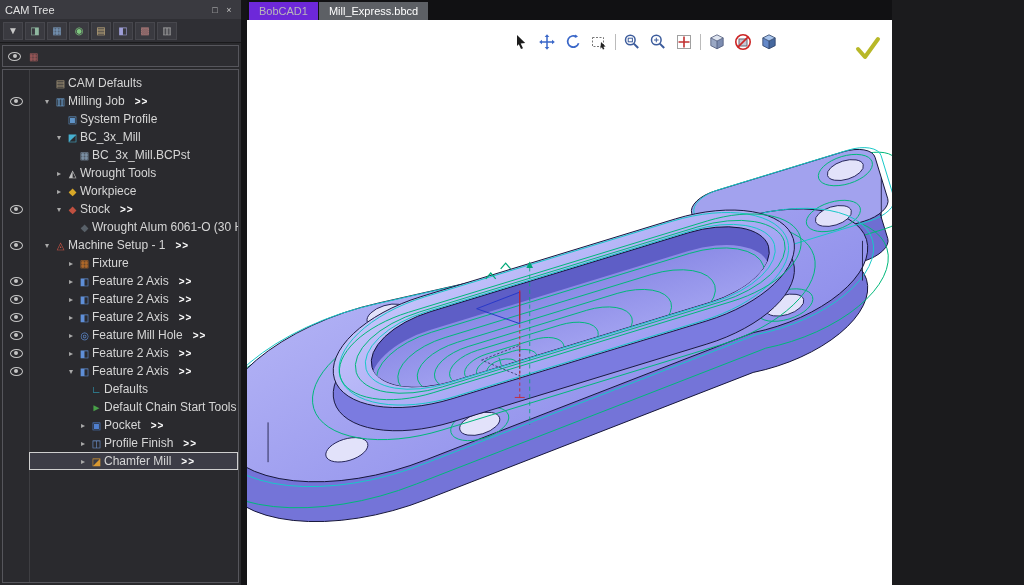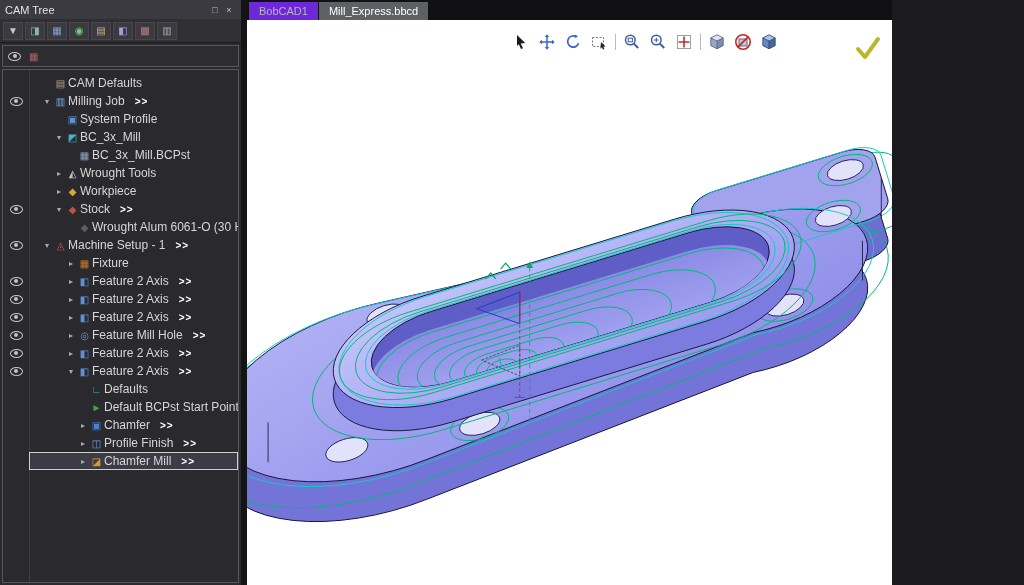--- a/index.html
+++ b/index.html
@@ -238,29 +238,29 @@
             <span class="arrow"></span>
             <span class="ticon" style="color: rgb(48, 184, 216);">∟</span>
             <span class="tlabel">Defaults</span>
           </div>
         </div>
         <div class="trow">
           <div class="eyecell"></div>
           <div class="tcontent" style="padding-left: 48px;">
             <span class="arrow"></span>
             <span class="ticon" style="color: rgb(72, 160, 72);">►</span>
-            <span class="tlabel">Default BCPst Start Point</span>
+            <span class="tlabel">Default Chain Start Tools</span>
           </div>
         </div>
         <div class="trow">
           <div class="eyecell"></div>
           <div class="tcontent" style="padding-left: 48px;">
             <span class="arrow">▸</span>
             <span class="ticon" style="color: rgb(80, 128, 208);">▣</span>
-            <span class="tlabel">Chamfer</span>
+            <span class="tlabel">Pocket</span>
             <span class="tsuffix">&gt;&gt;</span>
           </div>
         </div>
         <div class="trow">
           <div class="eyecell"></div>
           <div class="tcontent" style="padding-left: 48px;">
             <span class="arrow">▸</span>
             <span class="ticon" style="color: rgb(112, 152, 216);">◫</span>
             <span class="tlabel">Profile Finish</span>
             <span class="tsuffix">&gt;&gt;</span>

